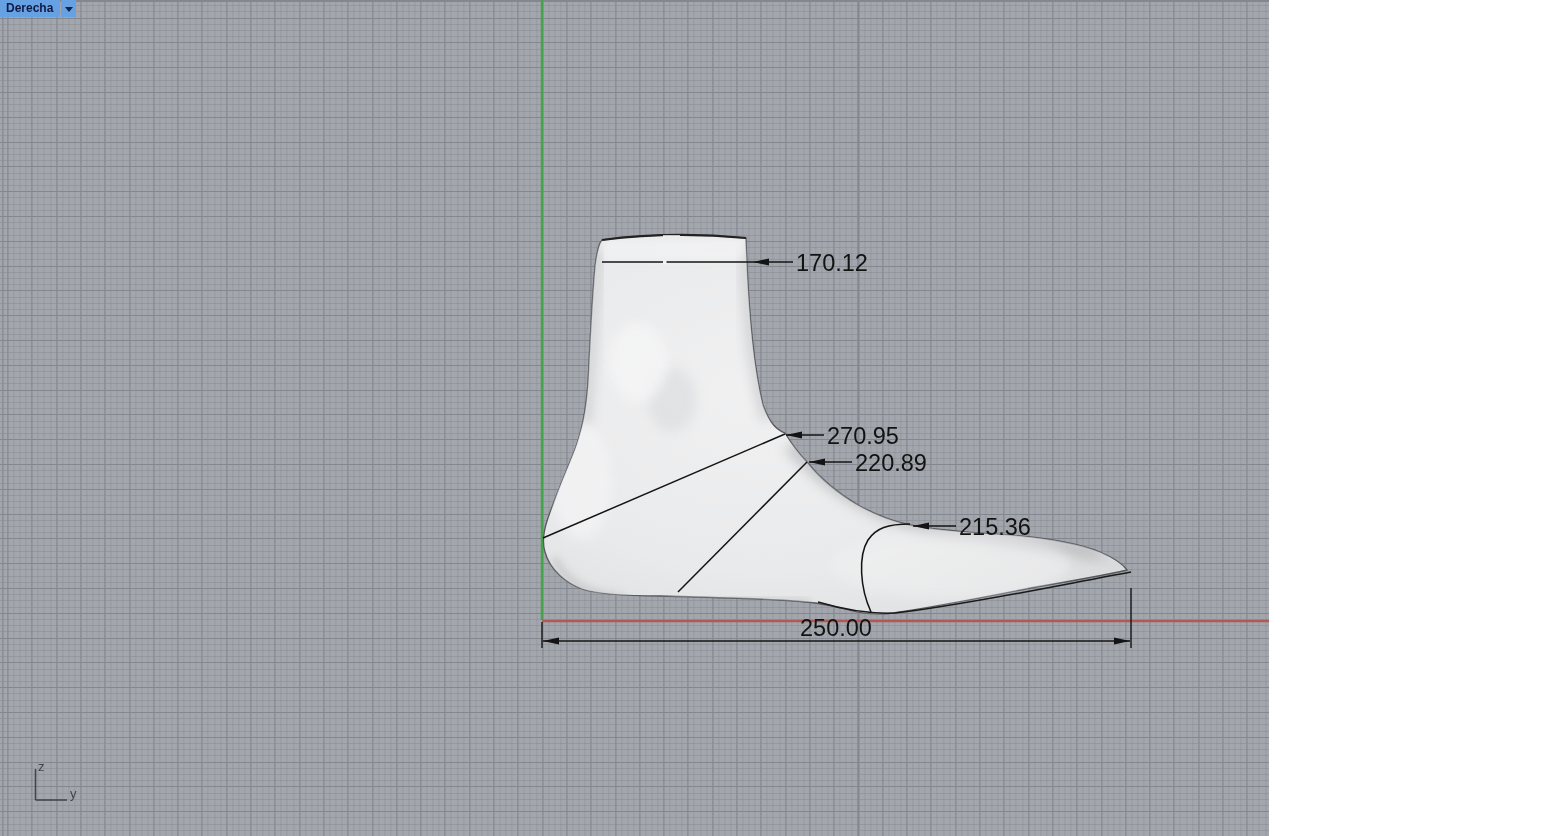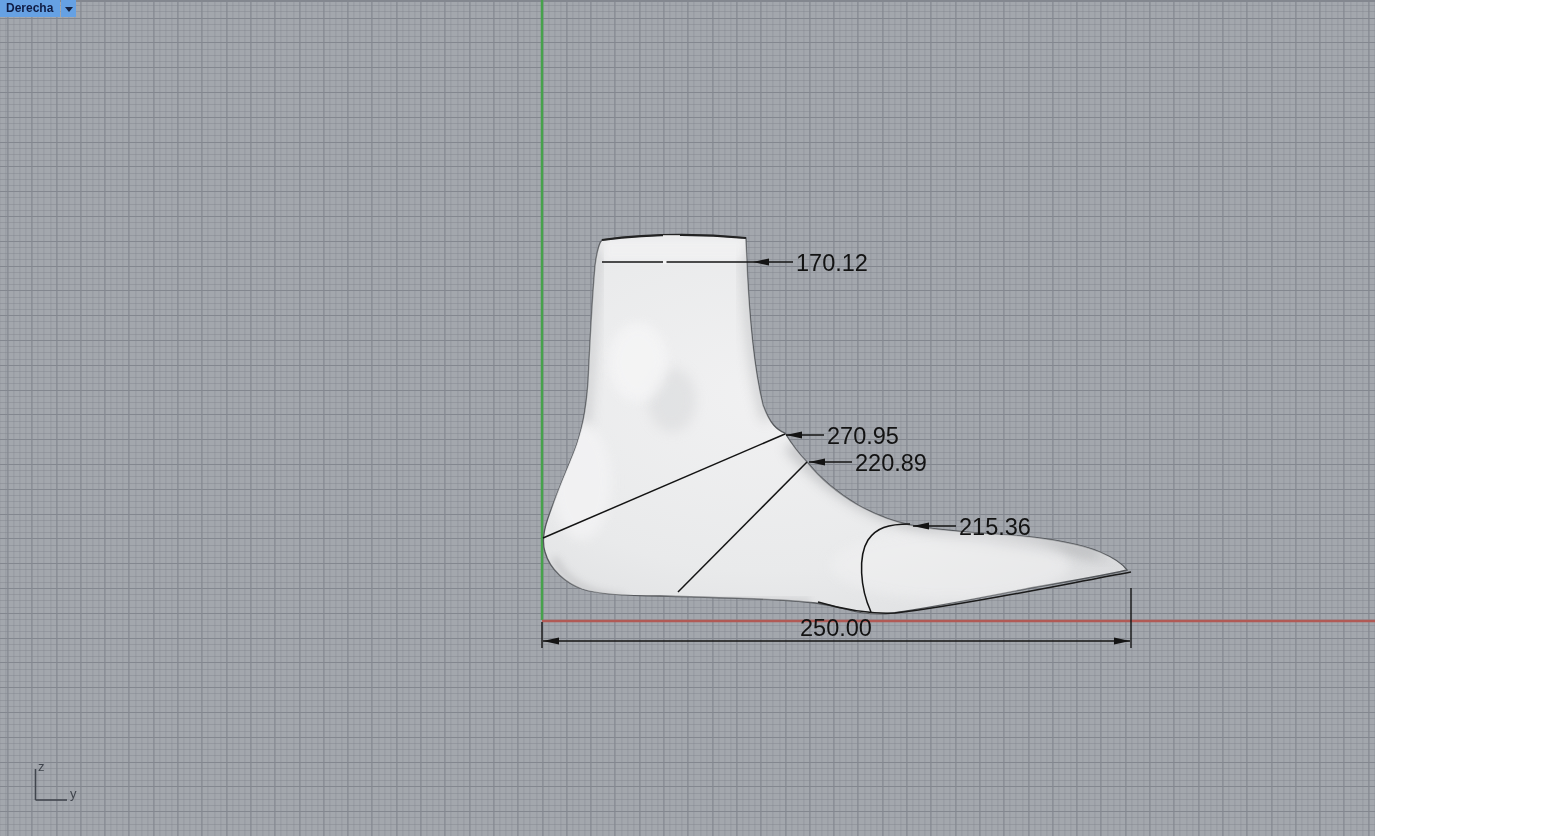--- a/index.html
+++ b/index.html
@@ -1,18 +1,18 @@
 <!DOCTYPE html>
 <html><head>
 <meta charset="utf-8">
 <style>
   html,body{margin:0;padding:0;}
   body{font-family:"Liberation Sans",sans-serif;}
   .stage{
-    position:relative;width:1375px;height:836px;overflow:hidden;
+    position:relative;width:1269px;height:836px;overflow:hidden;
     background-color:#a3a7ad;
     background-image:
       repeating-linear-gradient(90deg,#83878f 0 1px,transparent 1px 24.3px),
       repeating-linear-gradient(0deg,#83878f 0 1px,transparent 1px 24.8px),
       repeating-linear-gradient(90deg,rgba(125,129,137,.38) 0 1px,transparent 1px 6.075px),
       repeating-linear-gradient(0deg,rgba(125,129,137,.38) 0 1px,transparent 1px 6.2px);
     background-position:7.4px 1px;
   }
   .overlay{position:absolute;left:0;top:0;}
   .vp-label{position:absolute;left:0;top:0;display:flex;align-items:stretch;z-index:5;}

